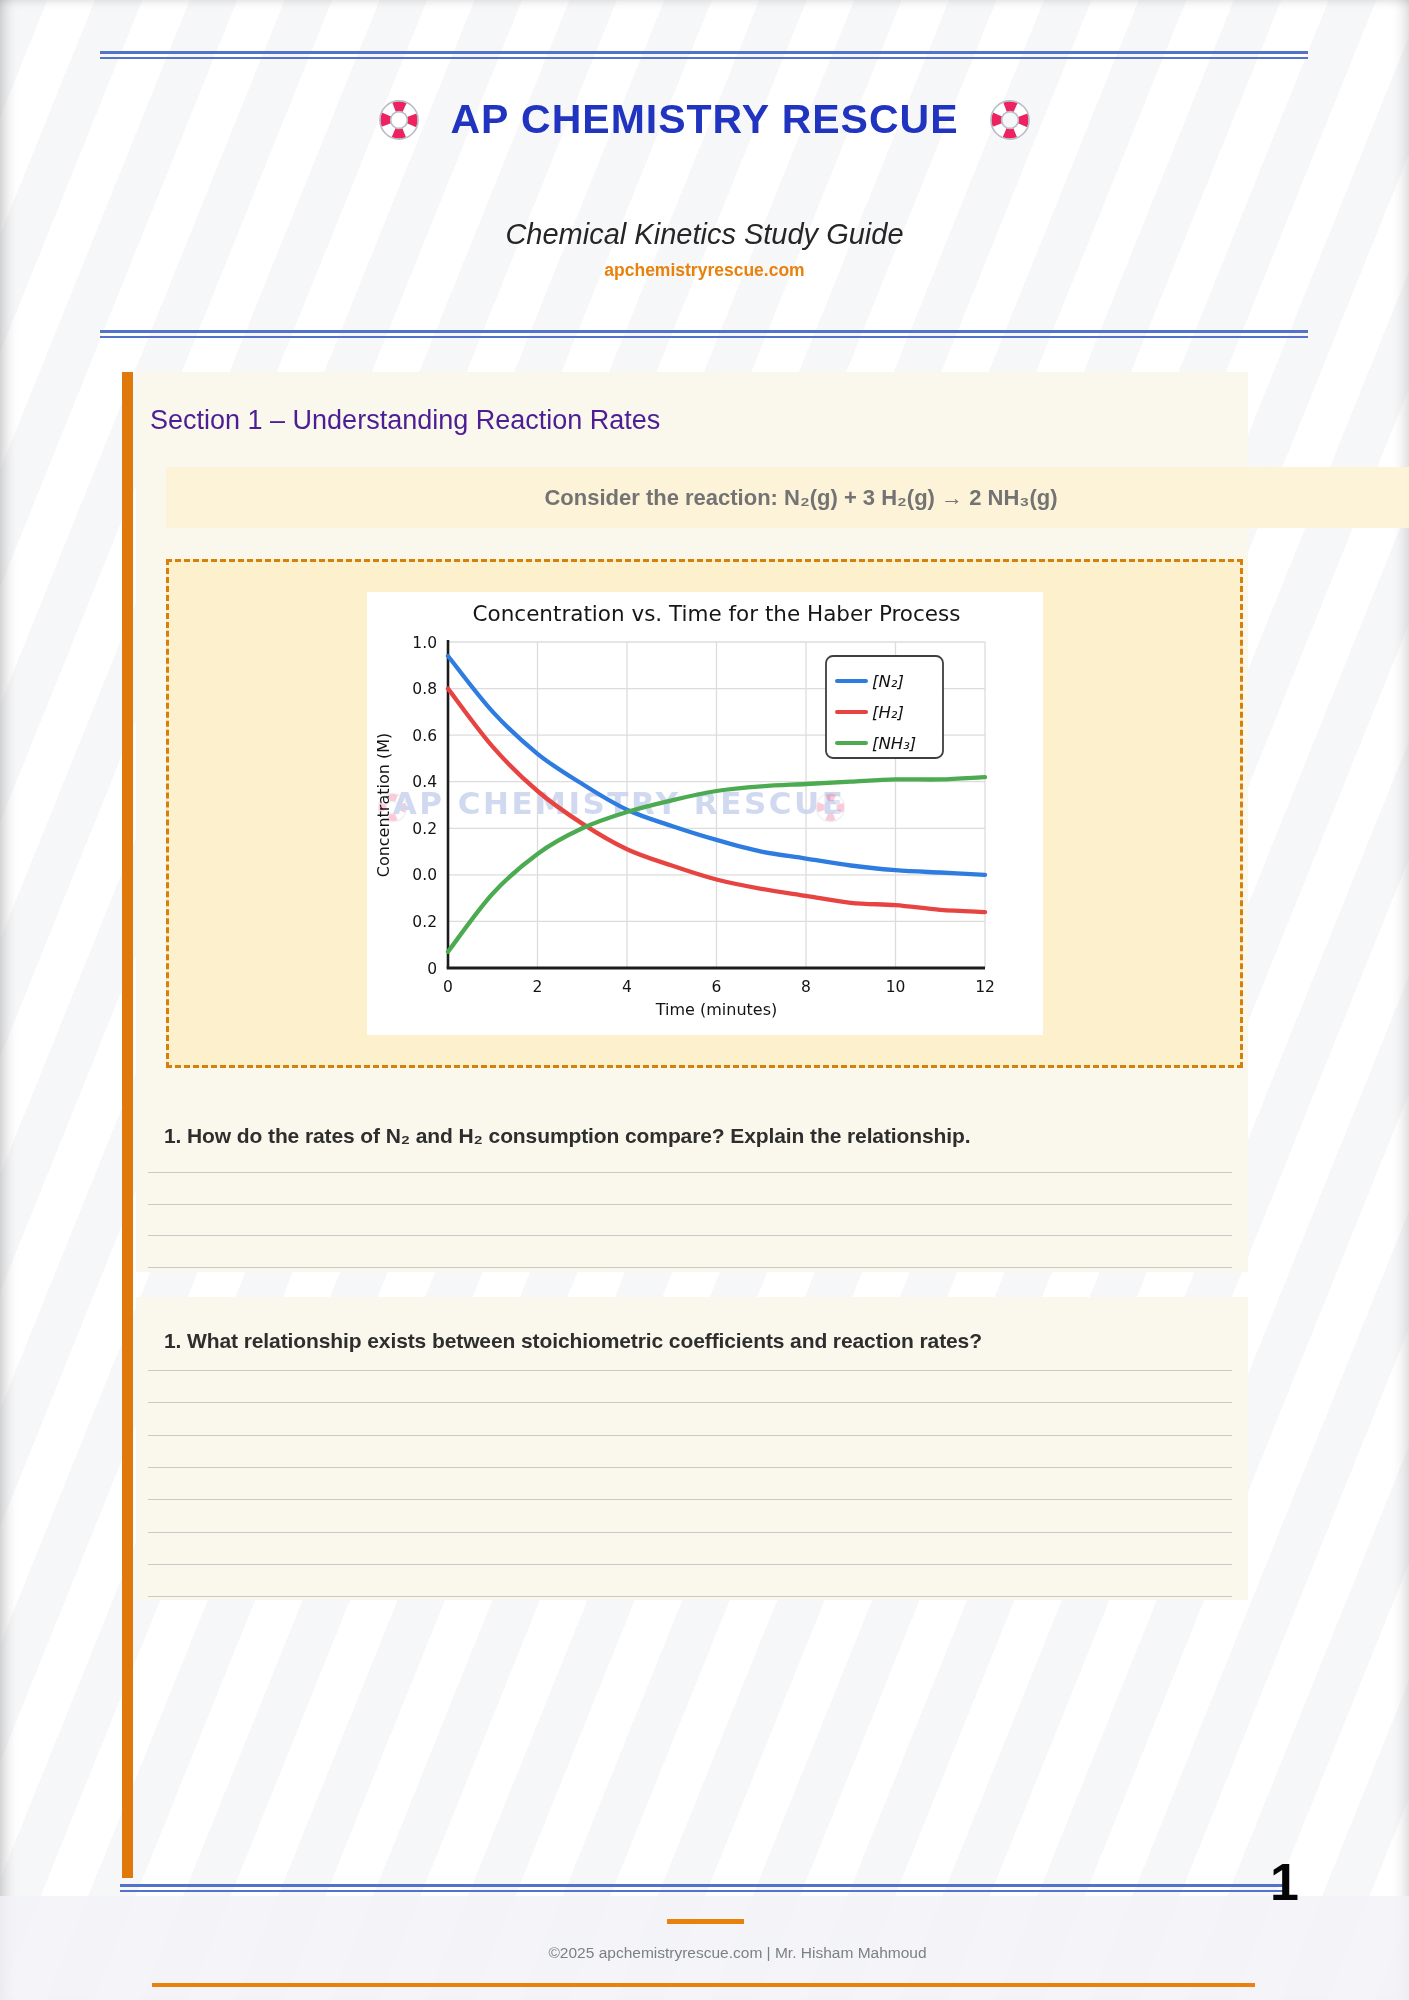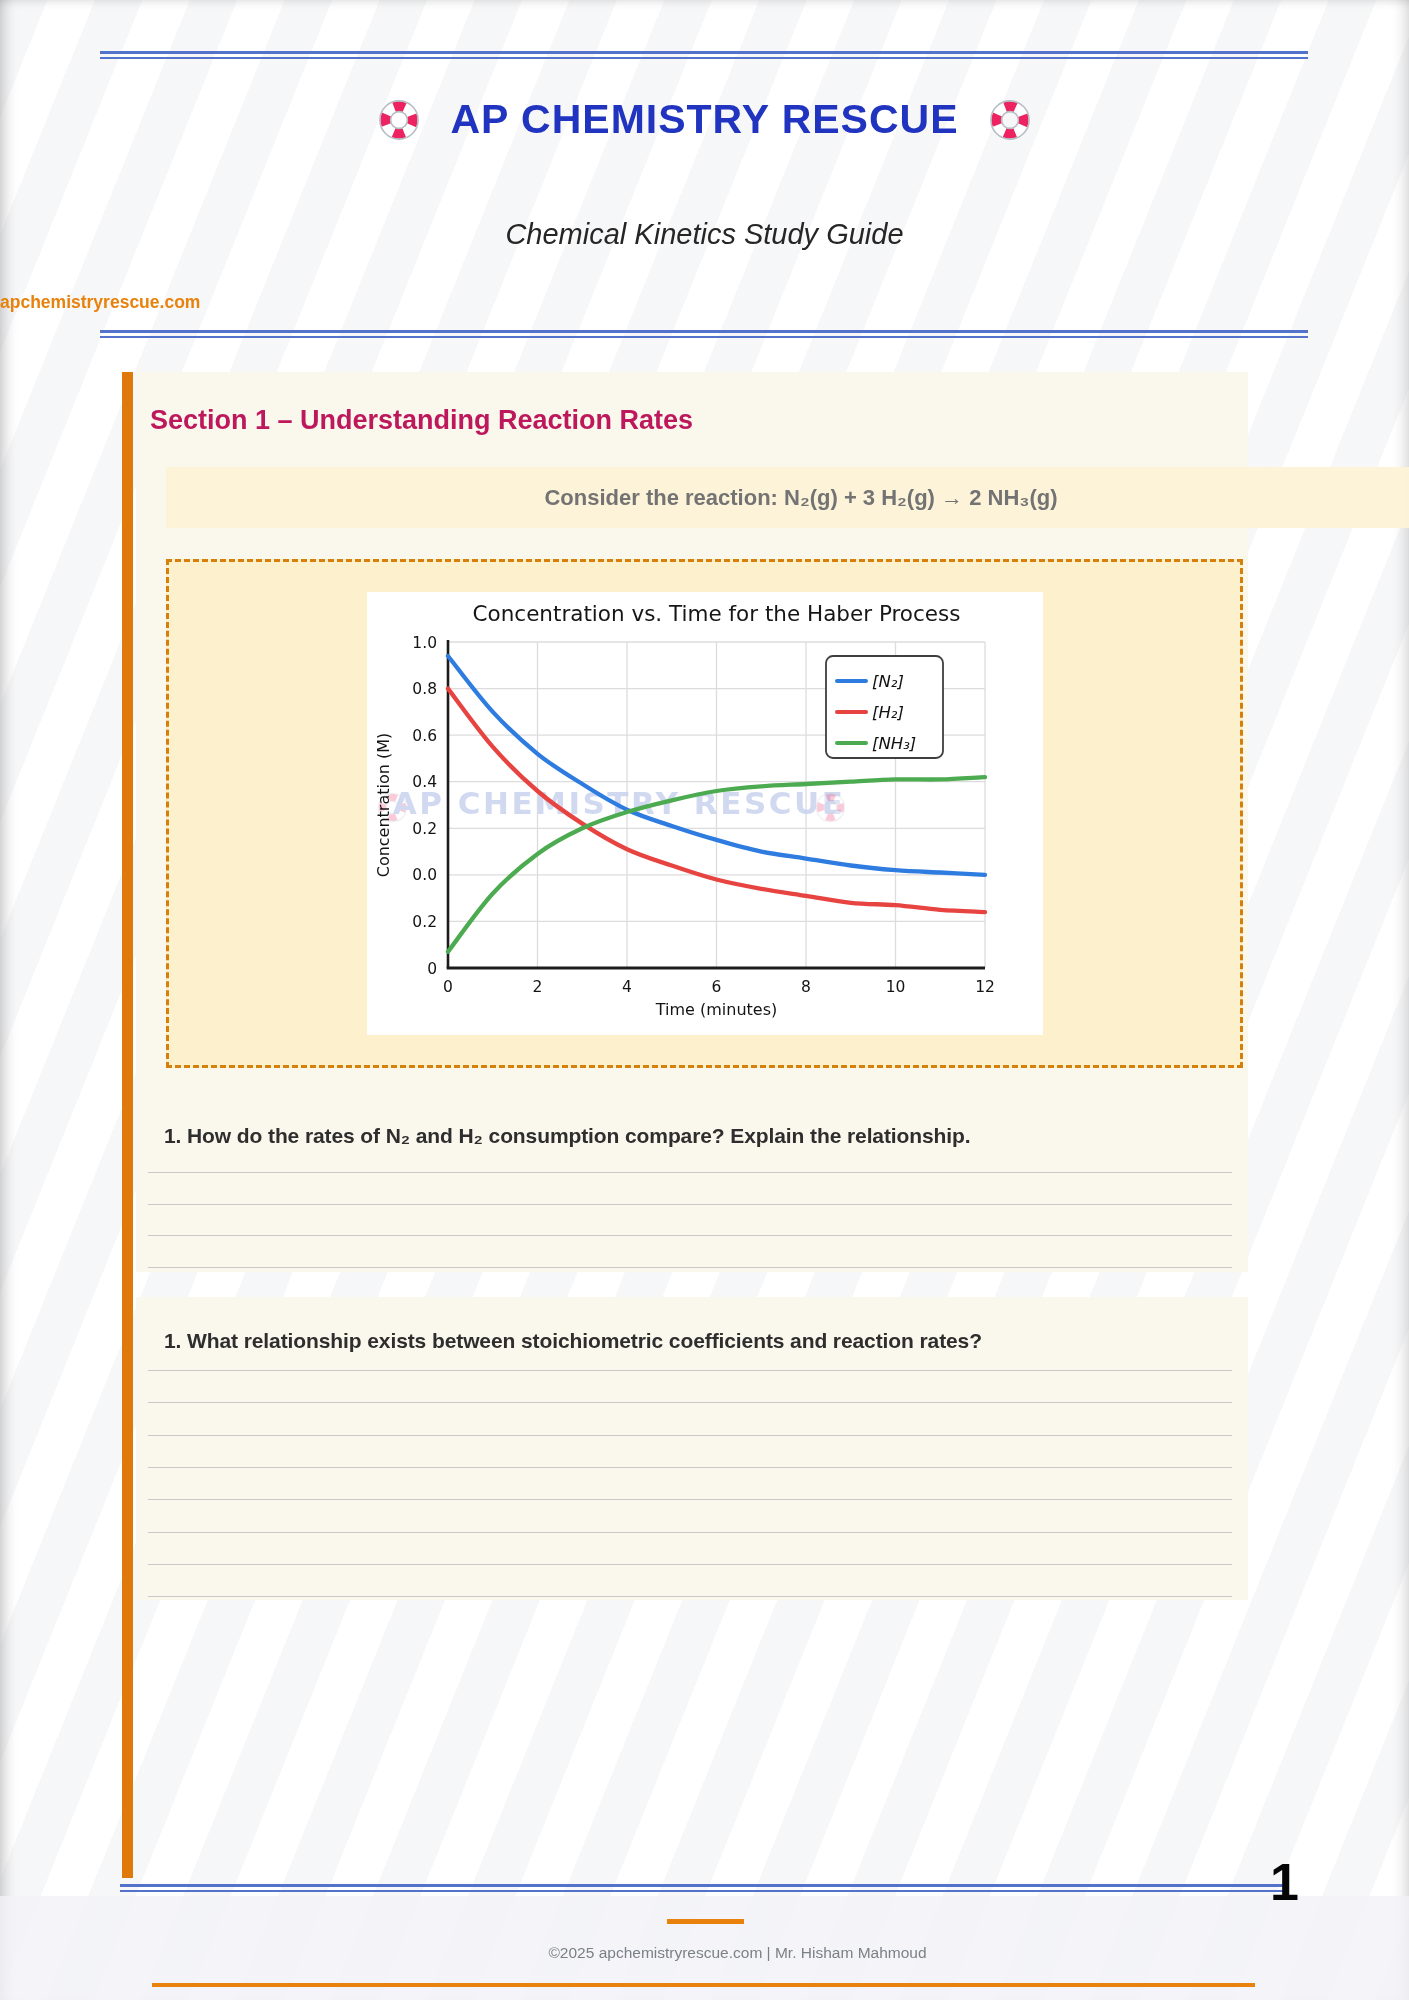--- a/index.html
+++ b/index.html
@@ -12,27 +12,27 @@
   .page::before{
     content:"";position:absolute;inset:0;pointer-events:none;
     background:repeating-linear-gradient(112deg, rgba(173,178,189,0.10) 0 44px, rgba(255,255,255,0) 44px 88px);
   }
   .rule-dbl-blue{position:absolute;left:100px;width:1208px;height:3px;border-top:3px solid #5272cc;border-bottom:2px solid #5272cc;}
   .logo-row{position:absolute;top:96px;left:0;width:100%;display:flex;justify-content:center;align-items:center;gap:30px;}
   .buoy{width:42px;height:42px;}
   .brand{margin:0;font-size:41px;font-weight:bold;color:#2134c0;letter-spacing:1px;white-space:nowrap;}
   .unit-line{position:absolute;top:183px;left:0;width:100%;text-align:center;font-size:15px;letter-spacing:5px;color:#868d96;}
   .doc-title{position:absolute;top:218px;left:0;width:100%;text-align:center;font-style:italic;font-size:29px;color:#262626;}
-  .site-line{position:absolute;top:292px;left:0;width:100%;text-align:left;font-size:17.5px;font-weight:bold;color:#e8820c;}
+  .site-line{position:absolute;top:260px;left:0;width:100%;text-align:center;font-size:17.5px;font-weight:bold;color:#e8820c;}
   .accent-bar{position:absolute;left:122px;top:372px;width:11px;height:1506px;background:#e0790b;}
   .content-block{position:absolute;left:136px;width:1112px;background:rgba(250,246,234,0.92);}
   .block-1{top:372px;height:900px;}
   .block-2{top:1297px;height:303px;}
   .block-3{top:1617px;height:261px;}
-  .section-title{position:absolute;left:14px;top:33px;margin:0;font-size:27px;font-weight:bold;color:#be185d;}
+  .section-title{position:absolute;left:14px;top:33px;margin:0;font-size:27px;font-weight:normal;color:#4c1d95;}
   .reaction-banner{position:absolute;left:30px;top:95px;width:1270px;height:61px;background:rgba(252,242,214,0.96);
     text-align:center;line-height:61px;font-size:22px;font-weight:bold;color:#737373;}
   .dashed-box{position:absolute;left:30px;top:187px;width:1071px;height:503px;background:rgba(252,240,202,0.95);border:3.5px dashed #d57f0d;}
   .chart-panel{position:absolute;left:198px;top:30px;width:676px;height:443px;background:#ffffff;}
   .question{position:absolute;left:12px;margin:16px;font-size:21px;font-weight:bold;color:#2e2e2e;letter-spacing:-0.1px;white-space:nowrap;}
   .q1{top:736px;}
   .q2,.q3{top:16px;}
   .answer-line{position:absolute;left:12px;right:16px;height:0;border-top:1.6px solid #c9c9c9;}
   .rule-bottom-blue{position:absolute;left:120px;top:1884px;width:1165px;height:3px;border-top:3px solid #5272cc;border-bottom:2px solid #5272cc;}
   .page-number{position:absolute;left:1270px;top:1856px;font-size:52px;font-weight:bold;color:#050505;line-height:1;}

